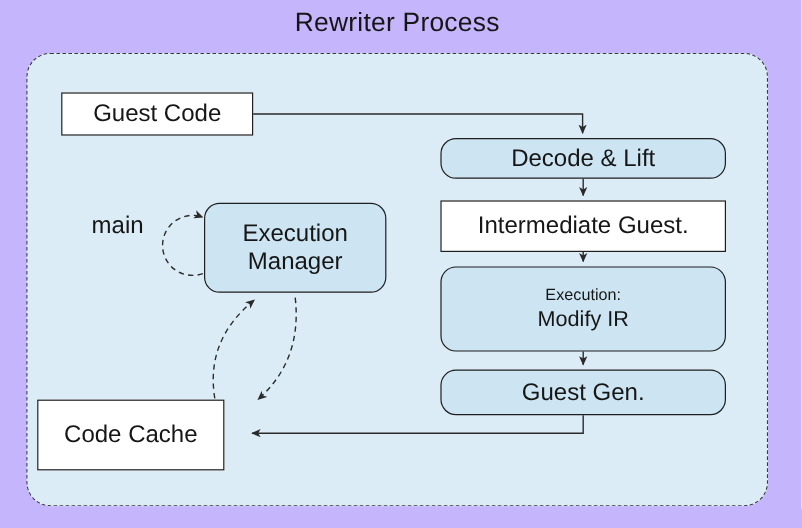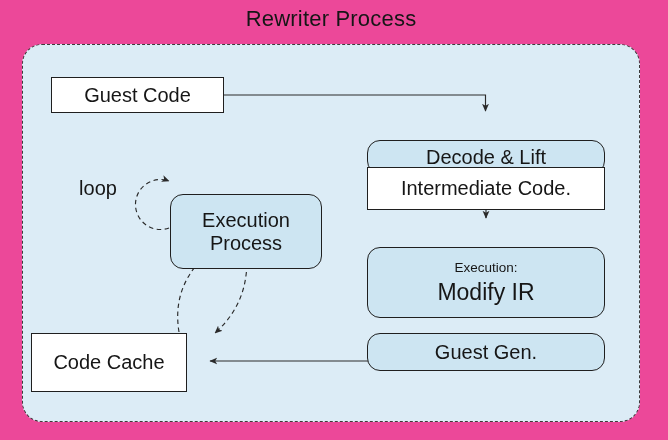--- a/index.html
+++ b/index.html
@@ -6,21 +6,21 @@
     --container-fill:#dcecf6;
     --node-fill:#cde5f2;
     --node-border:#1f1f1f;
     --arrow:#2a2a2a;
     --text:#161616;
   }
   html,body{margin:0;padding:0;background:#ffffff;}
   .stage{
     position:relative;
     width:668px;height:440px;
-    background:#ec4899;
+    background:#c4b5fd;
     font-family:"Liberation Sans", sans-serif;
     color:var(--text);
     overflow:hidden;
   }
   .diagram-title{
     position:absolute;
     left:22px;top:6px;width:618px;
     text-align:center;
     font-size:22px;
     letter-spacing:.2px;
@@ -44,25 +44,25 @@
   .node{
     position:absolute;
     box-sizing:border-box;
     display:flex;align-items:center;justify-content:center;
     border:1.2px solid var(--node-border);
     font-size:20px;
     text-align:center;
     line-height:1.15;
   }
   .node.white{background:#ffffff;}
-  .node.blue{background:var(--node-fill);border-radius:13px;margin-top:25px;}
+  .node.blue{background:var(--node-fill);border-radius:13px;}
   .node.stack{flex-direction:column;}
   .node .note{font-size:13.5px;margin-bottom:3px;}
-  .node .big{font-size:23px;text-align:right;}
-  .node-guest-code      {left:51px; top:77px; width:173px;height:36px;}
+  .node .big{font-size:18px;text-align:right;}
+  .node-guest-code      {left:51px; top:77px; width:160px;height:36px;}
   .node-decode-lift     {left:367px;top:115px;width:238px;height:34px;}
   .node-intermediate    {left:367px;top:167px;width:238px;height:43px;}
   .node-modify-ir       {left:367px;top:222px;width:238px;height:71px;}
   .node-code-gen        {left:367px;top:308px;width:238px;height:38px;}
   .node-exec-manager    {left:170px;top:169px;width:152px;height:75px;}
   .node-code-cache      {left:31px; top:333px;width:156px;height:59px;}
   .main-loop-label{
     position:absolute;
     left:60px;top:172px;width:76px;
     text-align:center;
@@ -104,38 +104,38 @@
 
   <div class="node white node-guest-code">
     <span>Guest Code</span>
   </div>
 
   <div class="node blue node-decode-lift">
     <span>Decode &amp; Lift</span>
   </div>
 
   <div class="node white node-intermediate">
-    <span>Intermediate Code.</span>
+    <span>Intermediate Guest.</span>
   </div>
 
   <div class="node blue stack node-modify-ir">
     <span class="note">Execution:</span>
     <span class="big">Modify IR</span>
   </div>
 
   <div class="node blue node-code-gen">
     <span>Guest Gen.</span>
   </div>
 
   <div class="node blue stack node-exec-manager">
     <span>Execution</span>
-    <span>Process</span>
+    <span>Manager</span>
   </div>
 
   <div class="node white node-code-cache">
     <span>Code Cache</span>
   </div>
 
   <div class="main-loop-label">
-    <div>loop</div>
+    <div>main</div>
   </div>
 
 </div>
 
 </body></html>

